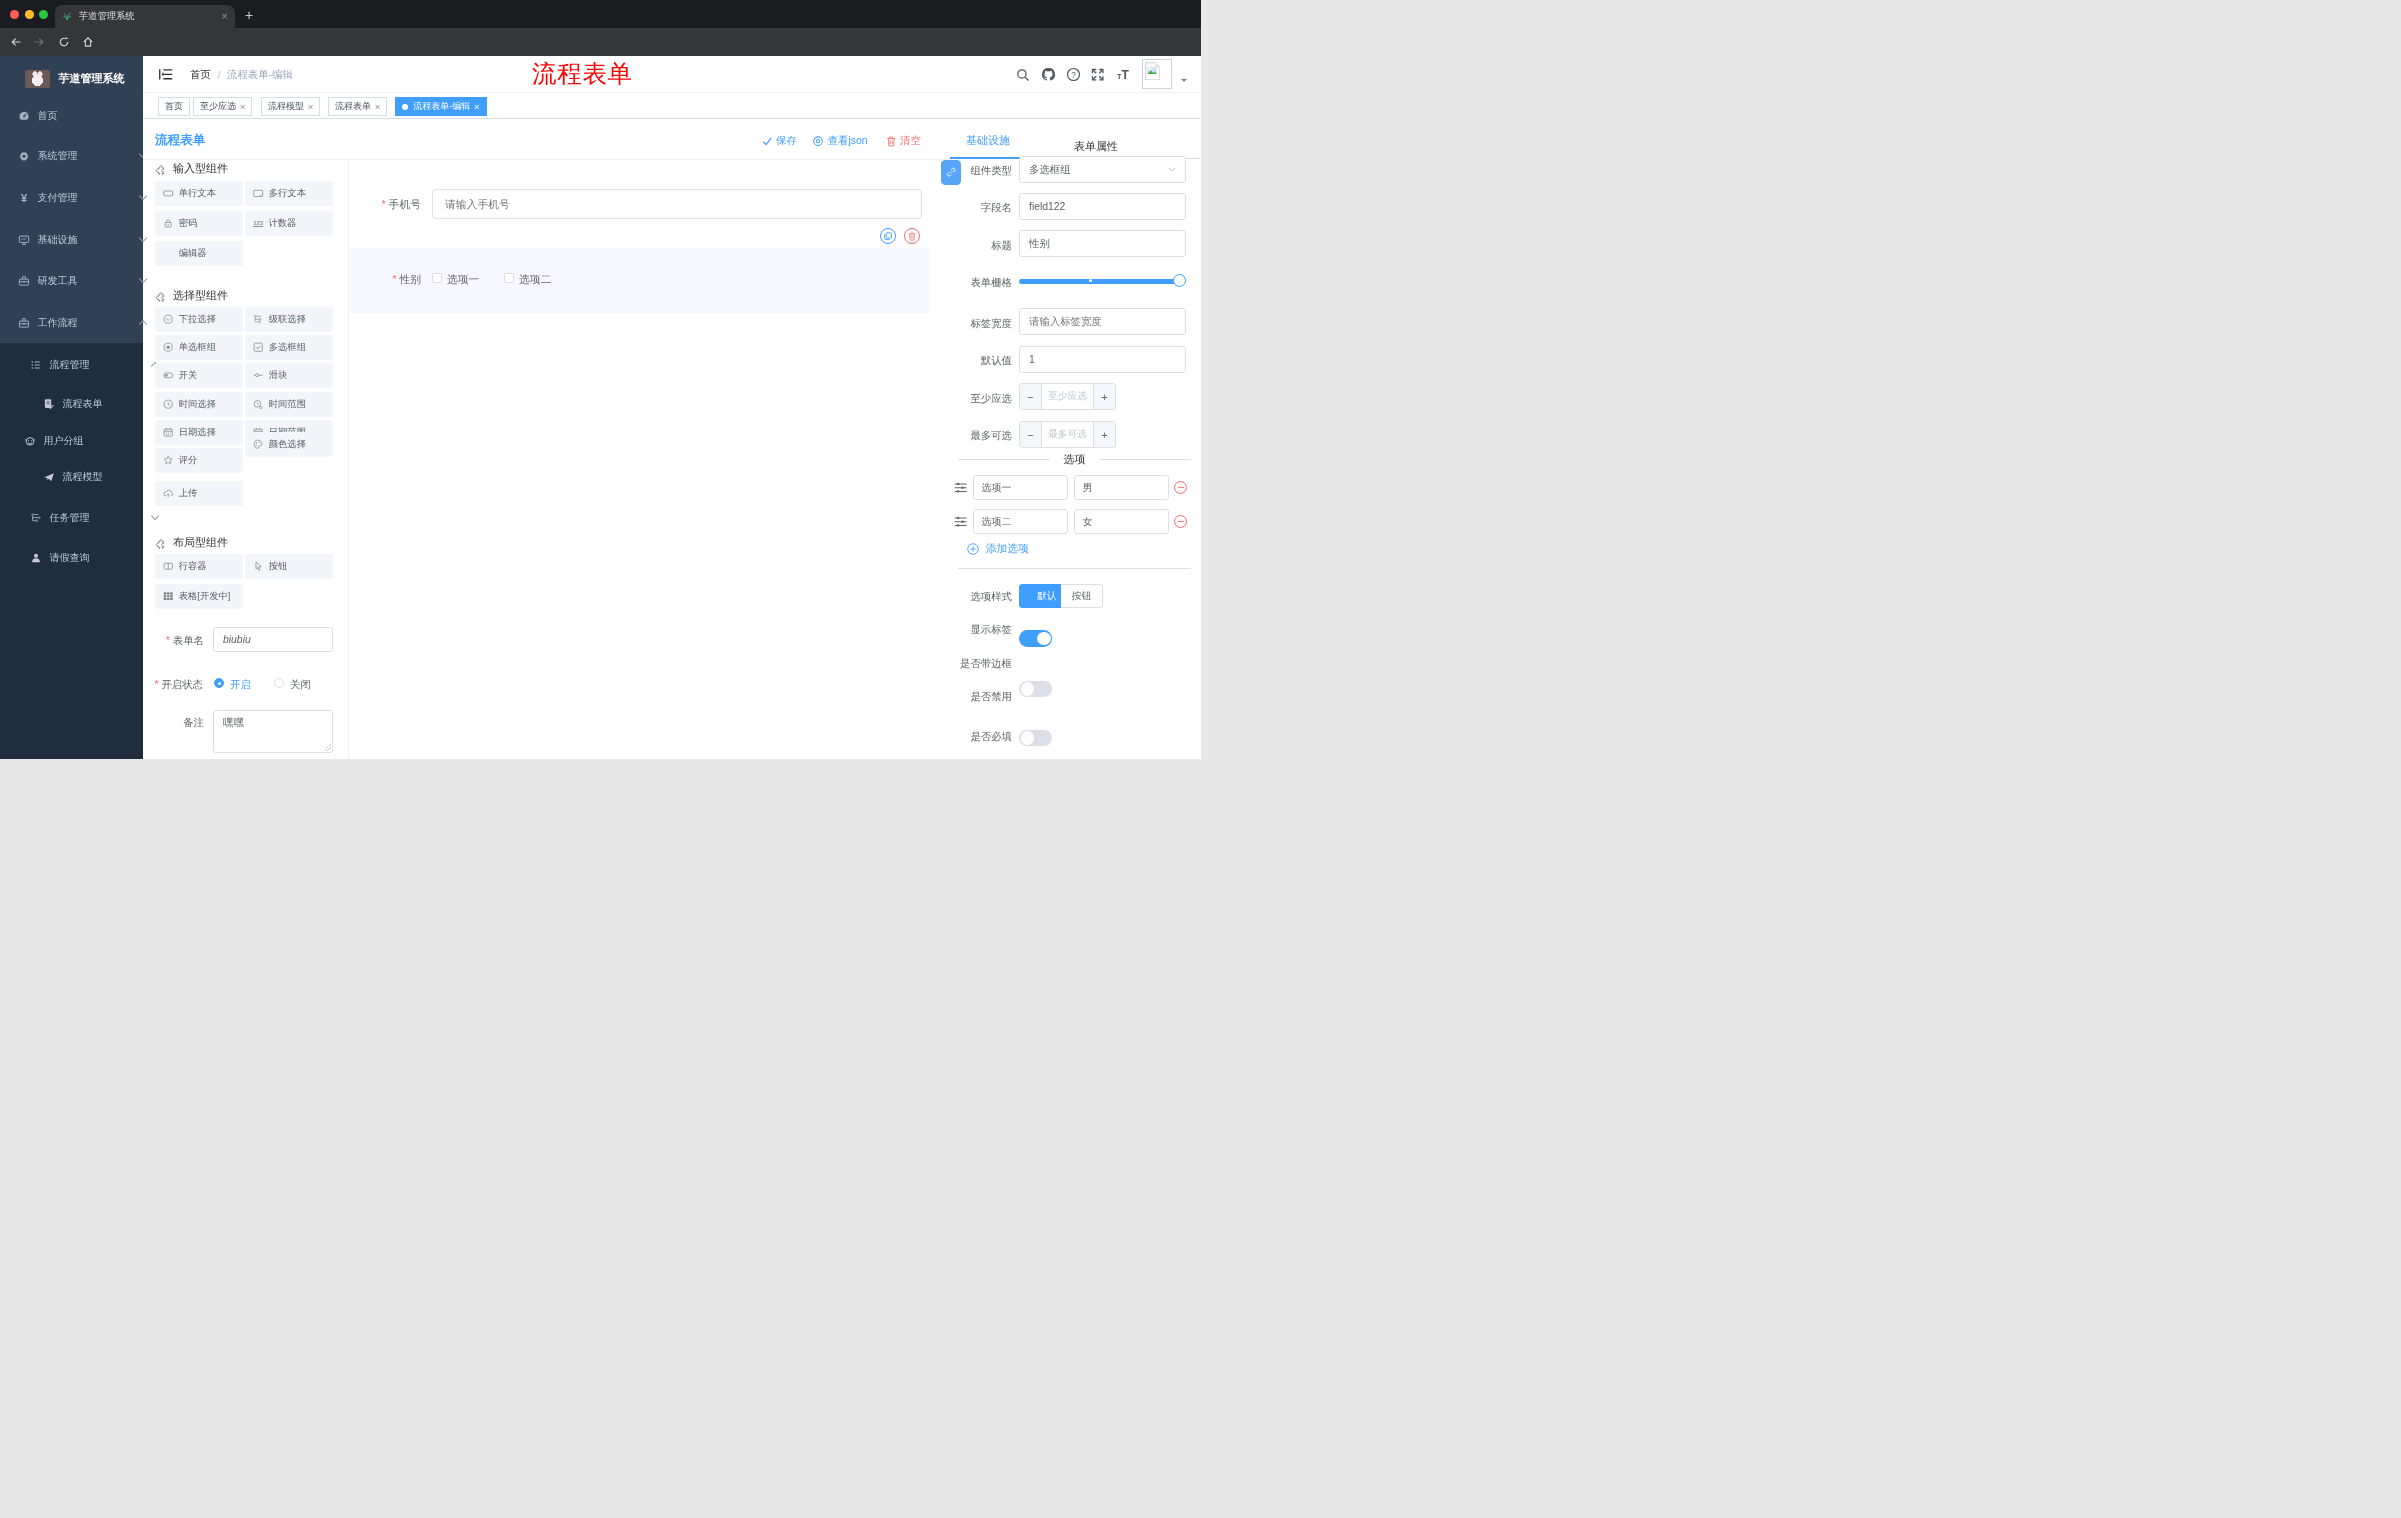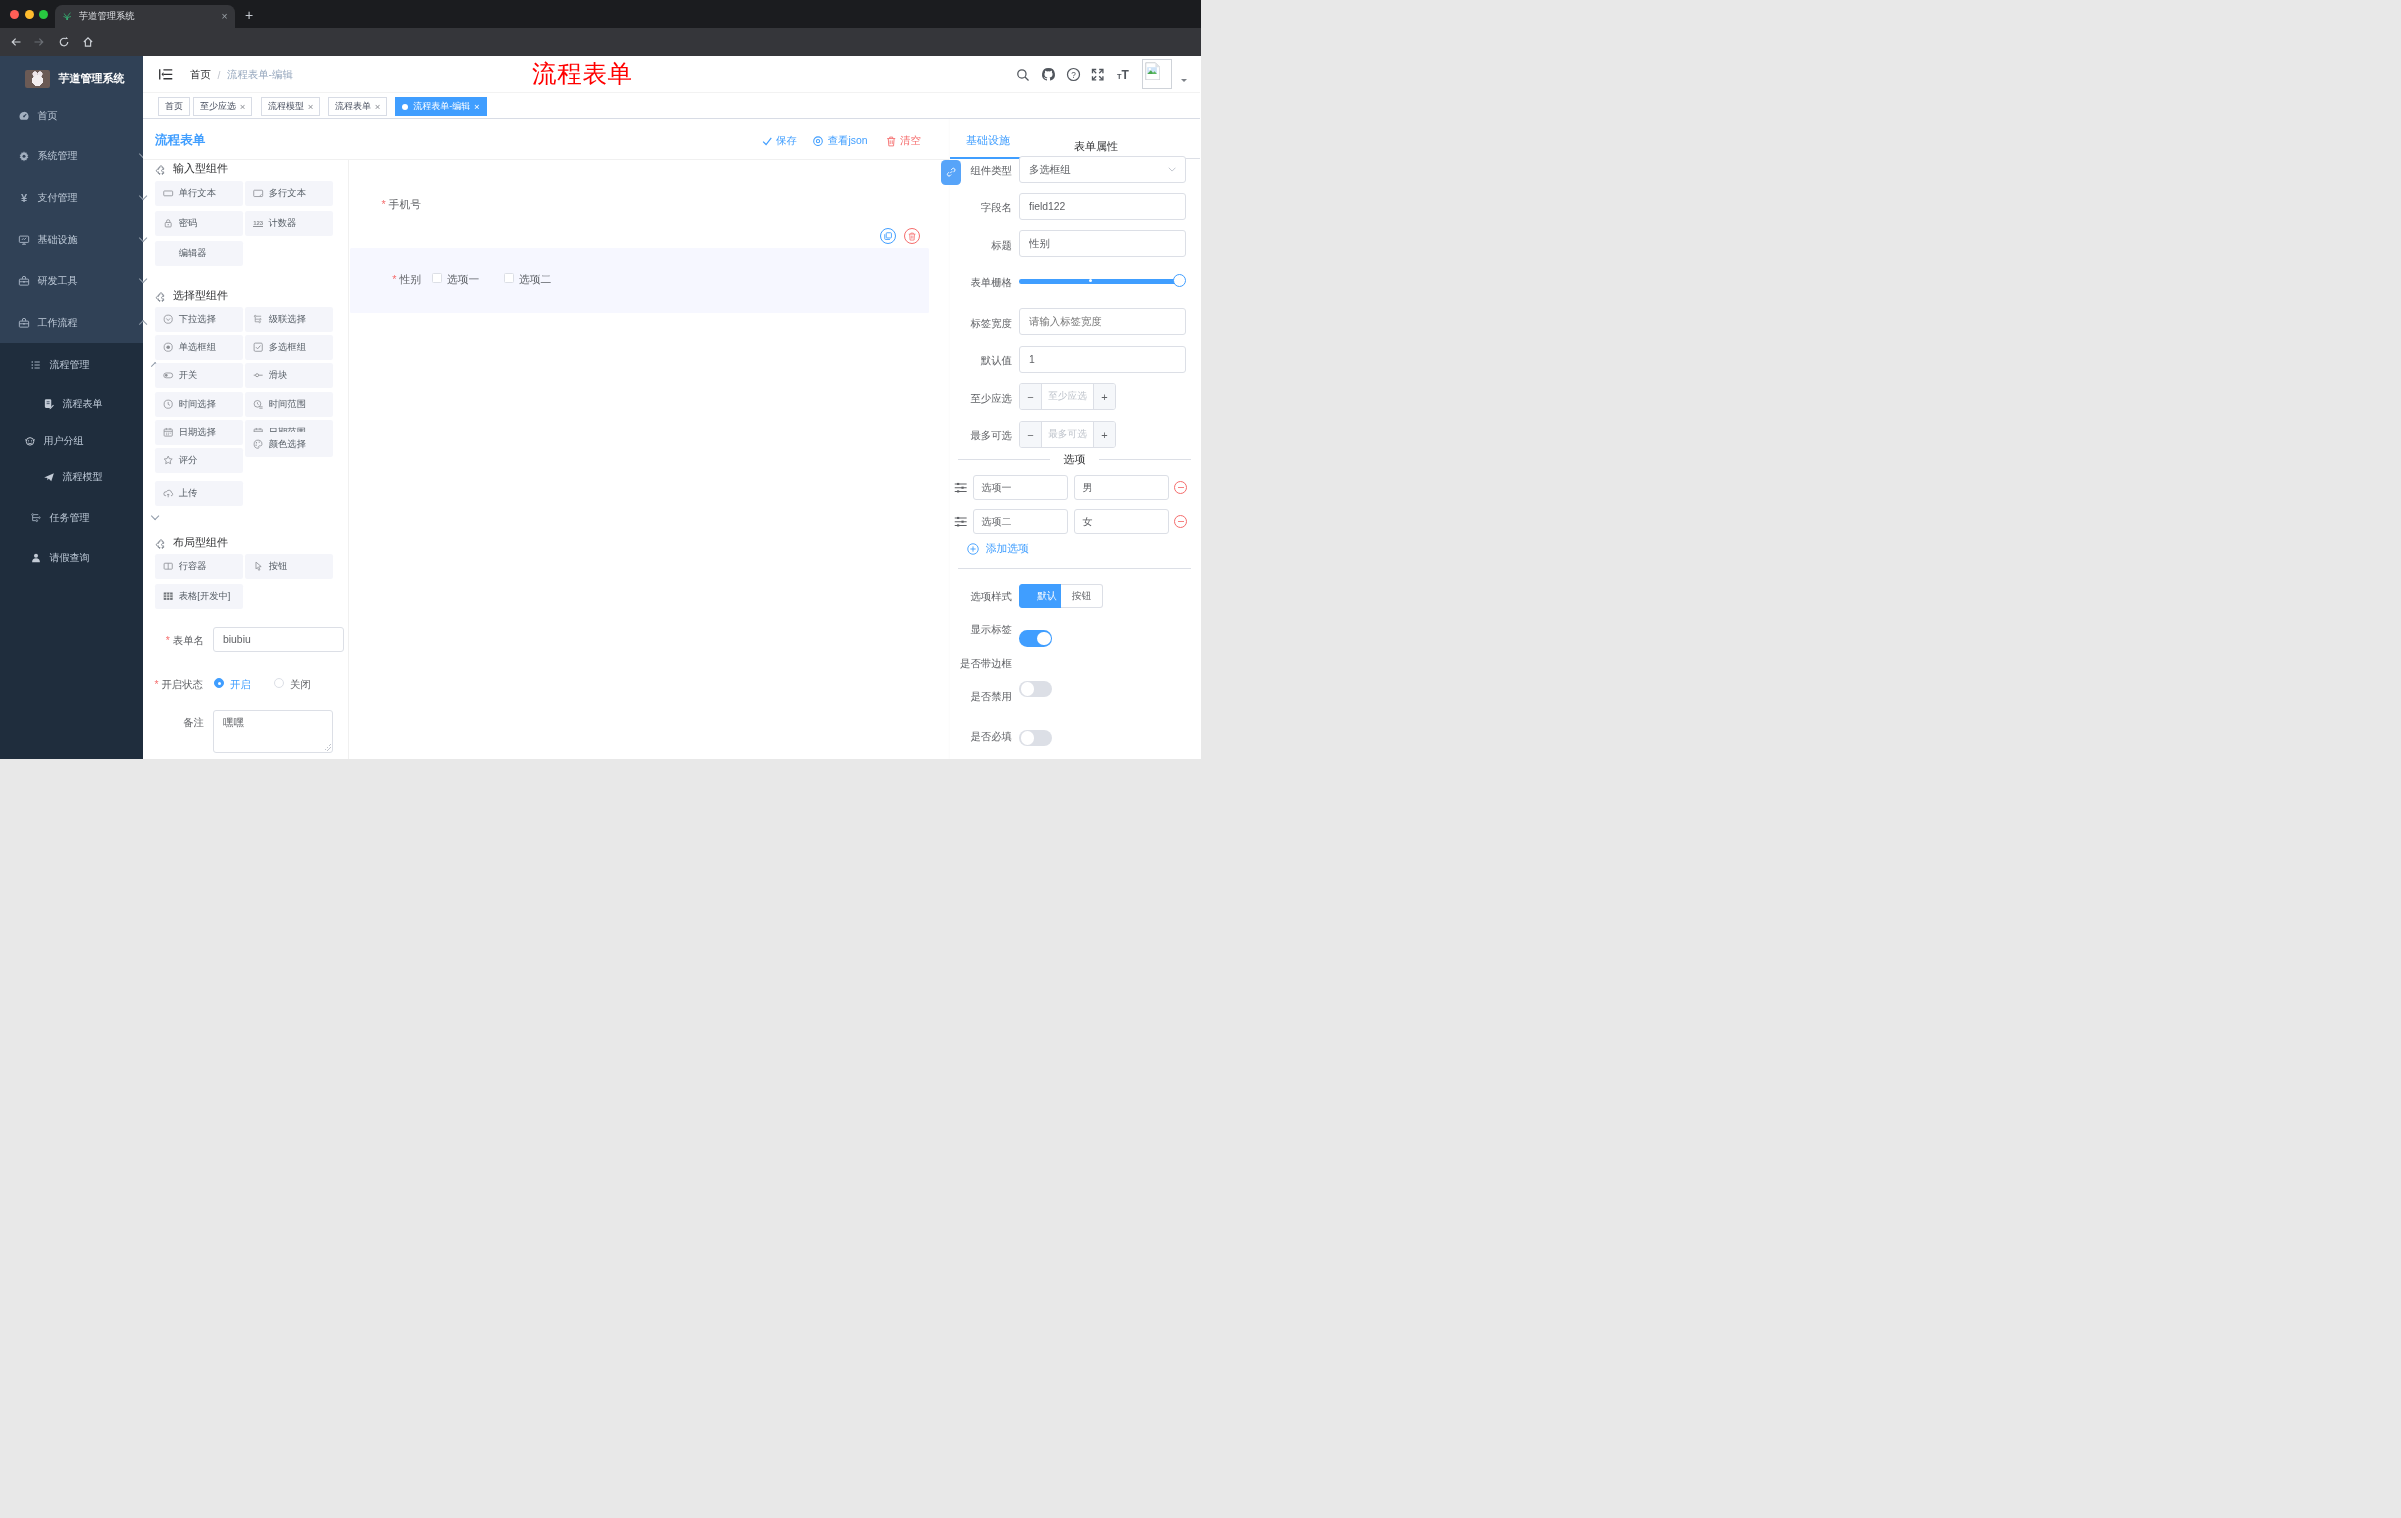--- a/index.html
+++ b/index.html
@@ -539,33 +539,34 @@
     </div>
   <div class="r pi" style="left:155px;top:584px">
       <svg class="pic" viewBox="0 0 14 14">
         <rect x="1" y="2" width="12" height="10" fill="#6f7379"></rect>
         <path d="M1 5.3h12 M1 8.6h12 M5 2v10 M9 2v10" stroke="#fff" stroke-width="1"></path>
       </svg>
       <span>表格[开发中]</span>
     </div>
 
   <div class="r mlabel req" style="top:634px">表单名</div>
-  <input class="r inp" style="left: 213px; top: 627px; width: 131px; height: 25px; padding: 0px 9px;" value="biubiu">
+  <input class="r inp" style="left: 213px; top: 627px; width: 120px; height: 25px; padding: 0px 9px; font-style: italic;" value="biubiu">
   <div class="r mlabel req" style="top:678px;left:144px;width:59px">开启状态</div>
   <div class="r radio on" style="left:214px;top:678px"></div>
   <div class="r" style="left:230px;top:678px;color:#409eff;font-size:10.4px">开启</div>
   <div class="r radio off" style="left:274px;top:678px"></div>
   <div class="r" style="left:290px;top:678px;color:#606266;font-size:10.4px">关闭</div>
   <div class="r mlabel" style="top:716px">备注</div>
   <div class="r" style="left:213px;top:710px;width:120px;height:43px">
     <textarea class="inp" style="width: 120px; height: 43px; padding: 4.5px 9px; resize: none;">嘿嘿</textarea>
     <div class="rz"></div>
   </div>
 
   <div class="r clabel req" style="top:198px">手机号</div>
+  <input class="r inp" style="left: 432px; top: 189px; width: 490px; height: 30px; padding: 0px 12px; font-size: 10.8px;" placeholder="请输入手机号">
 
   <div class="r rndbtn" style="left:880px;top:228px;border:0.7px solid #409eff">
     <svg width="8.2" height="8.2" viewBox="0 0 11 11">
         <rect x="3" y="1" width="7" height="7" rx="1" stroke="#409eff" stroke-width="1.2" fill="none"></rect>
         <path d="M8 10H2a1 1 0 0 1-1-1V3" stroke="#409eff" stroke-width="1.2" fill="none"></path>
       </svg>
   </div>
   <div class="r rndbtn" style="left:904px;top:228px;border:0.7px solid #f56c6c">
     <svg width="8.2" height="9" viewBox="0 0 11 12">
         <path d="M1 2.8h9 M3.8 2.8V1.4h3.4v1.4 M2.2 2.8l.6 8h5.4l.6-8 M4.4 4.8v4 M6.6 4.8v4" stroke="#f56c6c" stroke-width="1" fill="none"></path>

